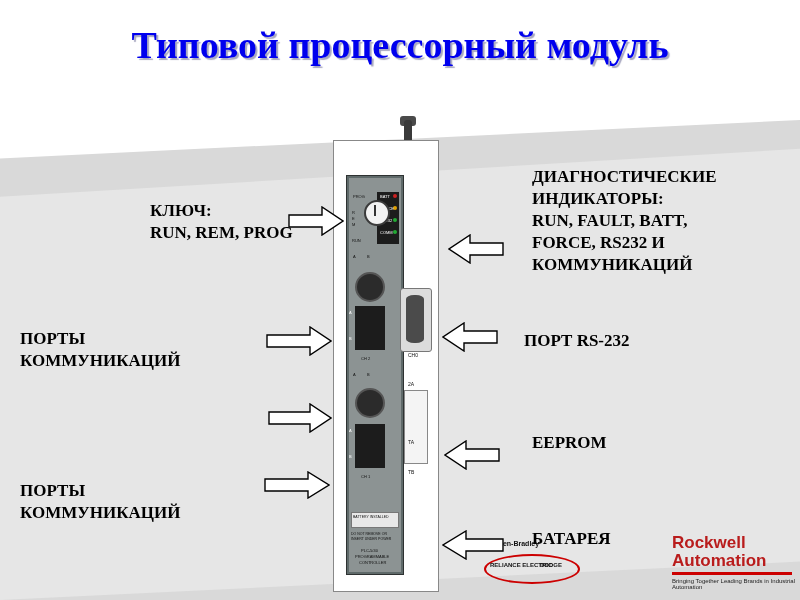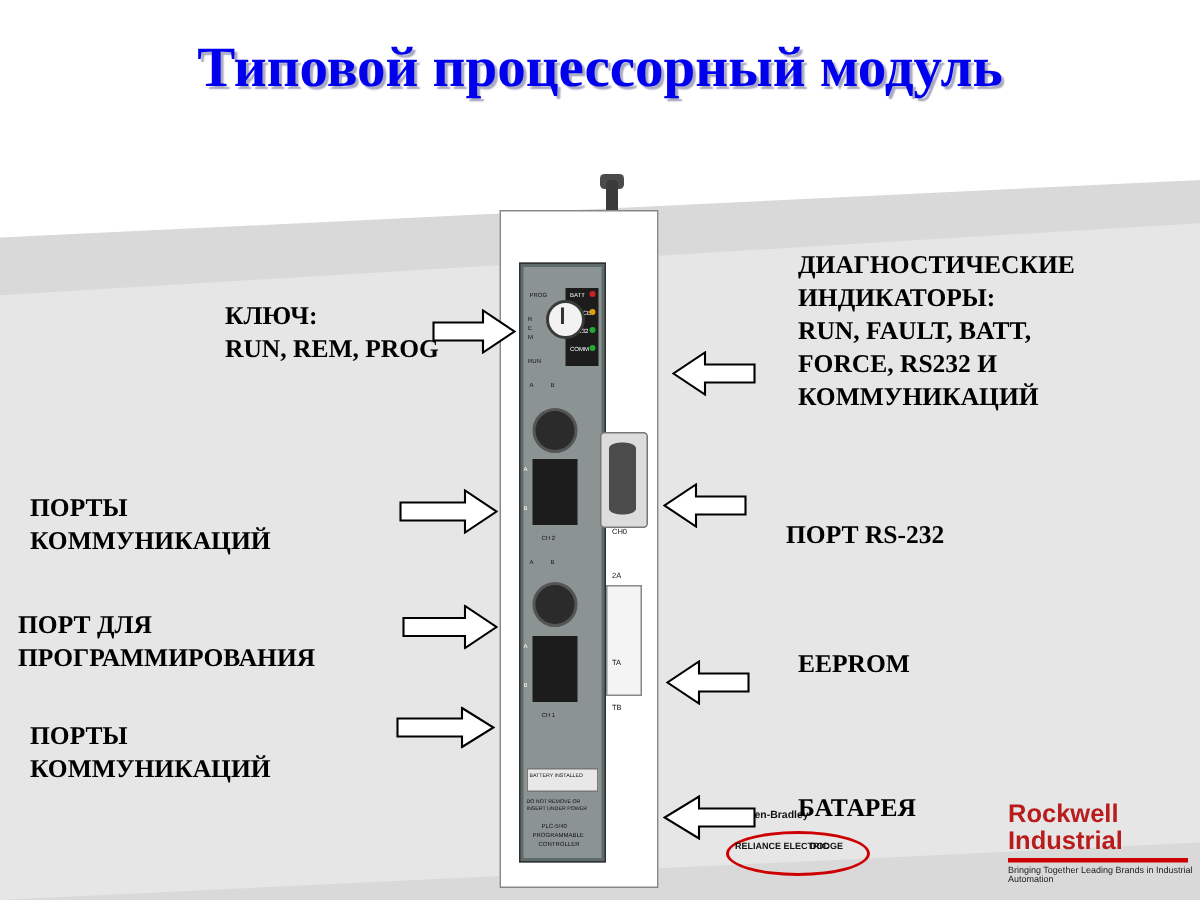--- a/index.html
+++ b/index.html
@@ -343,24 +343,22 @@
 
   <div class="label left" style="left:512px; top:166px; width:270px;">ДИАГНОСТИЧЕСКИЕ
 ИНДИКАТОРЫ:
 RUN, FAULT, BATT,
 FORCE, RS232 И
 КОММУНИКАЦИЙ</div>
 
   <div class="label center" style="left:20px; top:328px; width:230px;">ПОРТЫ
 КОММУНИКАЦИЙ</div>
 
-  <div class="label left" style="left:504px; top:346px; width:220px;">ПОРТ  RS-232</div>
-
-  <div class="label center" style="left:12px; top:406px; width:300px;">ПОРТ  ДЛЯ
-ПРОГРАММИРОВАНИЯ</div>
+  <div class="label left" style="left:504px; top:330px; width:220px;">ПОРТ  RS-232</div>
+
 
   <div class="label left" style="left:512px; top:432px; width:220px;">EEPROM</div>
 
   <div class="label center" style="left:20px; top:480px; width:244px;">ПОРТЫ
 КОММУНИКАЦИЙ</div>
 
   <div class="label left" style="left:512px; top:528px; width:220px;">БАТАРЕЯ</div>
 
   <svg class="arrow" style="left:288px; top:206px;" width="56" height="30" viewBox="0 0 56 30">
     <polygon points="1,9 34,9 34,1 55,15 34,29 34,21 1,21" fill="#ffffff" stroke="#000000" stroke-width="1.4"></polygon>
@@ -396,18 +394,18 @@
 
   <div class="logo-ab">
     <div class="ab-txt">Allen-Bradley</div>
     <div class="ab-oval"></div>
     <div class="ab-txt2">RELIANCE ELECTRIC</div>
     <div class="ab-txt2" style="left:56px; top:22px;">DODGE</div>
   </div>
 
   <div class="logo-rw">
     <div class="rw-top">Rockwell</div>
-    <div class="rw-top">Industrial</div>
+    <div class="rw-top">Automation</div>
     <div class="rw-bar"></div>
     <div class="rw-sub">Bringing Together Leading Brands in Industrial Automation</div>
   </div>
 
 </div>
 
 </body></html>

